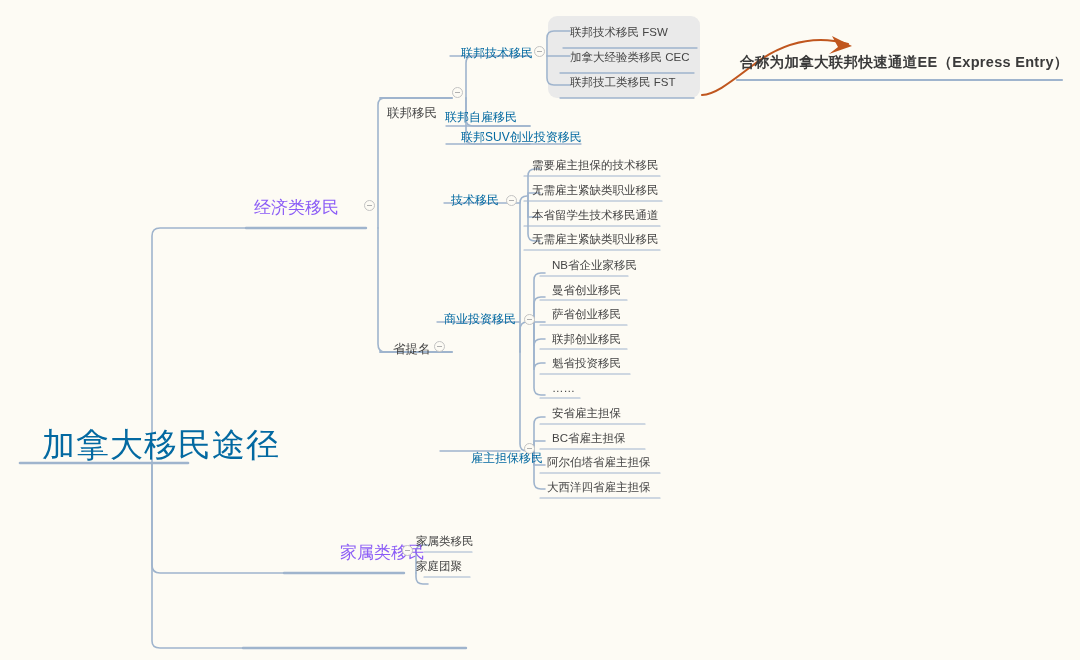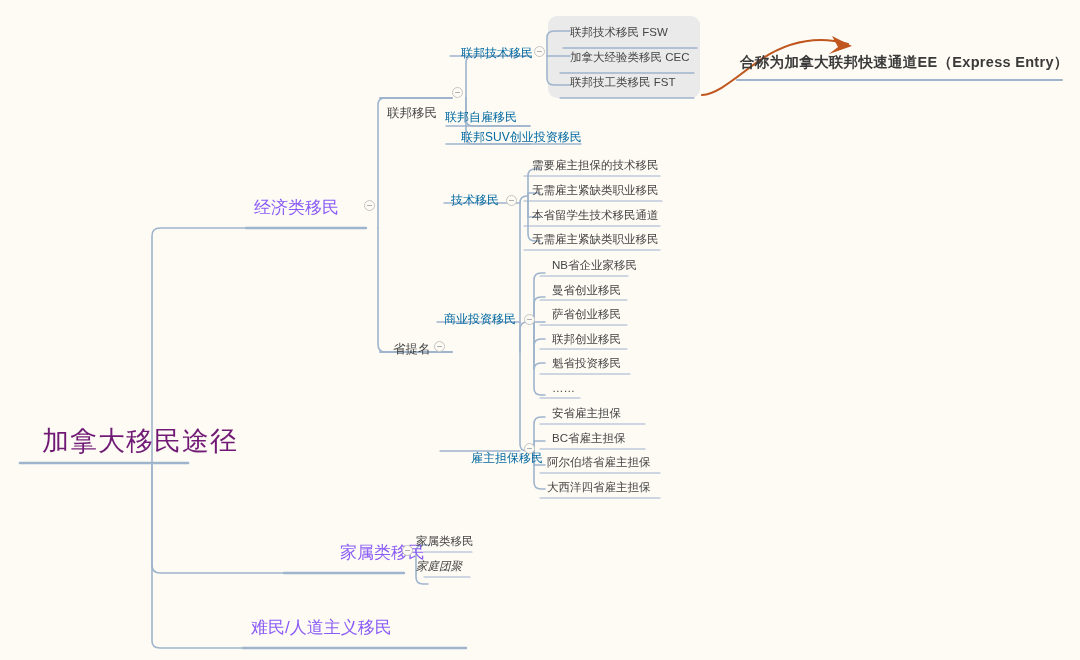--- a/index.html
+++ b/index.html
@@ -27,23 +27,23 @@
     white-space: nowrap;
     color: #3d3d3d;
     line-height: 1;
   }
   .node .txt {
     display: inline-block;
     padding: 0 4px 3px 4px;
   }
   
   .root {
-    font-size: 27px;
+    font-size: 33px;
     letter-spacing: 1px;
-    color: #701a75;
+    color: #0369a1;
   }
   
   .lvl1 {
     font-size: 17px;
     color: #8b5cf6;
   }
   
   .lvl2 {
     font-size: 12.5px;
     color: #444;
@@ -196,23 +196,20 @@
   <div class="node lvl1" style="left:250px; top:199px;">
     <span class="txt">经济类移民</span>
   </div>
   <div class="toggle" style="left:364px; top:200px;"></div>
 
   <div class="node lvl1" style="left:288px; top:544px;margin-left:48px;">
     <span class="txt">家属类移民</span>
   </div>
   <div class="toggle" style="left:402px; top:545px;"></div>
 
-  <div class="node lvl1" style="left:247px; top:619px;">
-    <span class="txt">难民/人道主义移民</span>
-  </div>
 
   <div class="node lvl2" style="left:383px; top:107px;">
     <span class="txt">联邦移民</span>
   </div>
   <div class="toggle" style="left:452px; top:87px;"></div>
 
   <div class="node lvl2" style="left:389px; top:343px;">
     <span class="txt">省提名</span>
   </div>
   <div class="toggle" style="left:434px; top:341px;"></div>
@@ -296,21 +293,21 @@
   <div class="node lvl4" style="left:543px; top:457px;">
     <span class="txt">阿尔伯塔省雇主担保</span>
   </div>
   <div class="node lvl4" style="left:543px; top:482px;">
     <span class="txt">大西洋四省雇主担保</span>
   </div>
 
   <div class="node lvl4" style="left:412px; top:536px;">
     <span class="txt">家属类移民</span>
   </div>
-  <div class="node lvl4" style="left:412px; top:561px;font-style:italic;">
+  <div class="node lvl4" style="left:412px; top:561px;">
     <span class="txt">家庭团聚</span>
   </div>
 
   <div class="annot" style="left:740px; top:53px;font-weight:bold;">
     <span>合称为加拿大联邦快速通道EE（Express Entry）</span>
   </div>
 
 </div>
 
 </body></html>

